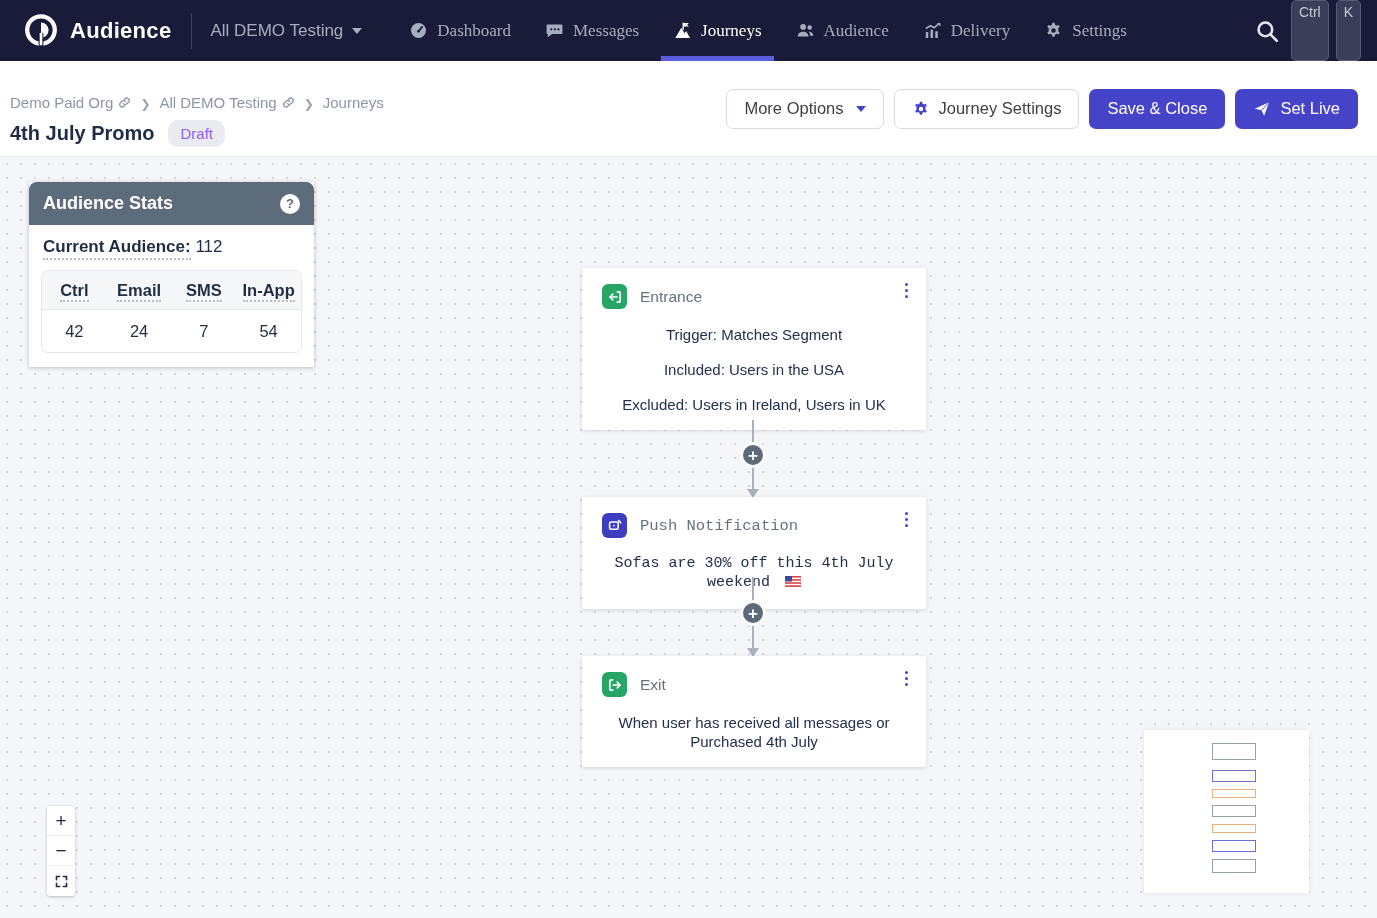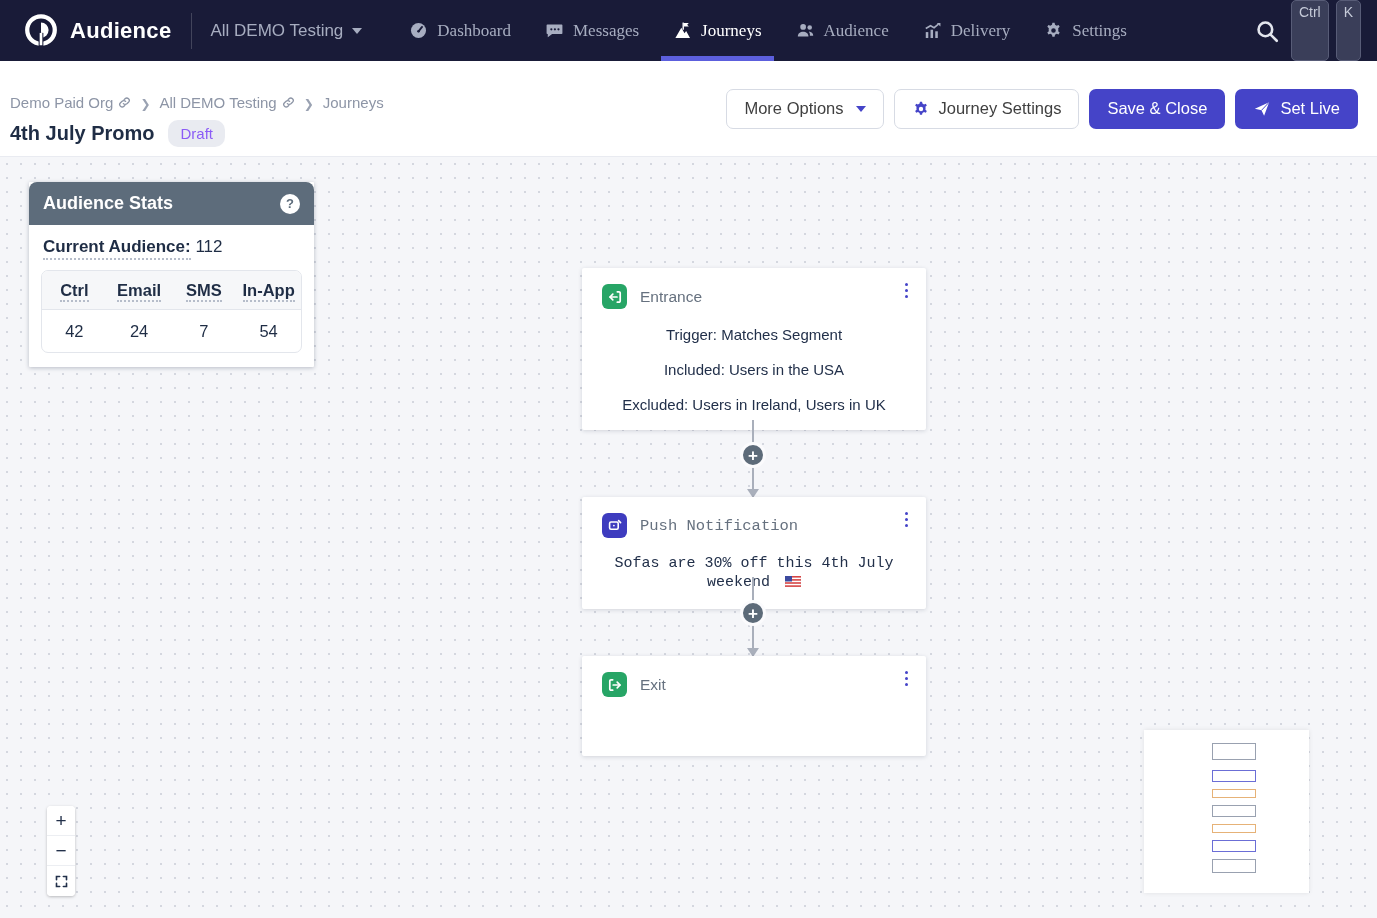--- a/index.html
+++ b/index.html
@@ -334,20 +334,21 @@
           <path d="M10.2 5.2 L13 8 l-2.8 2.8"></path>
         </svg>
       </span>
       <span class="node-title">Exit</span>
       <span class="kebab">
           <i></i>
           <i></i>
           <i></i>
         </span>
     </div>
+    <div class="node-line">When user has received all messages or Purchased 4th July</div>
   </div>
 
   <div class="zoom-ctrl">
     <div class="zoom-btn">+</div>
     <div class="zoom-btn">−</div>
     <div class="zoom-btn">
       <svg width="15" height="15" viewBox="0 0 24 24" fill="none" stroke="#22304a" stroke-width="2.6" stroke-linecap="round">
         <path d="M4 9V4h5"></path>
           <path d="M15 4h5v5"></path>
           <path d="M20 15v5h-5"></path>

